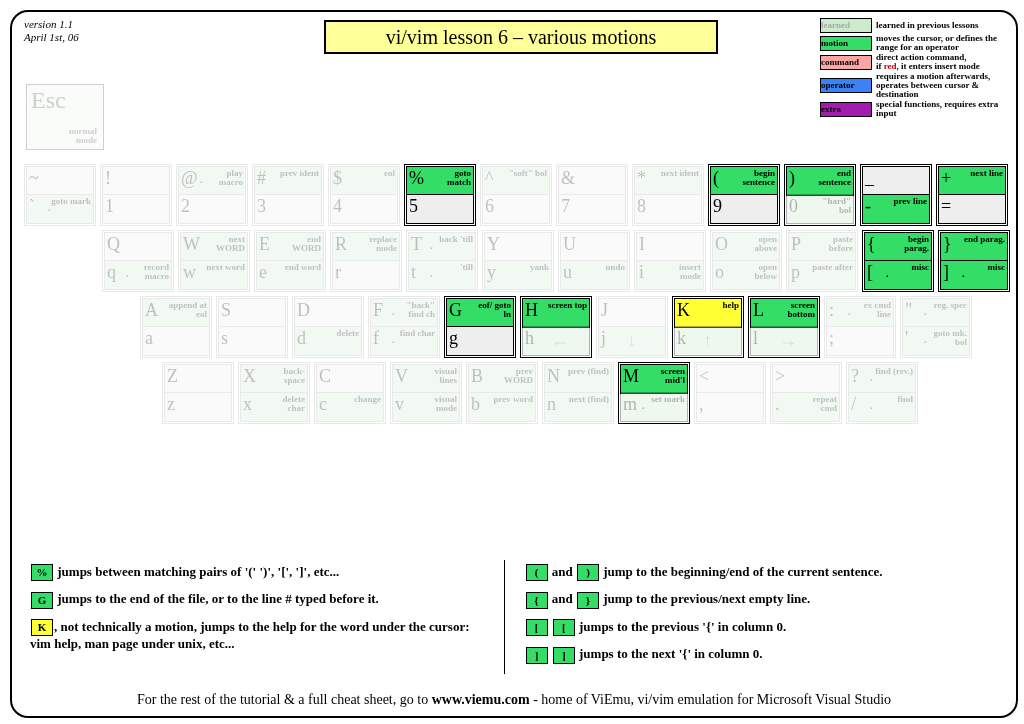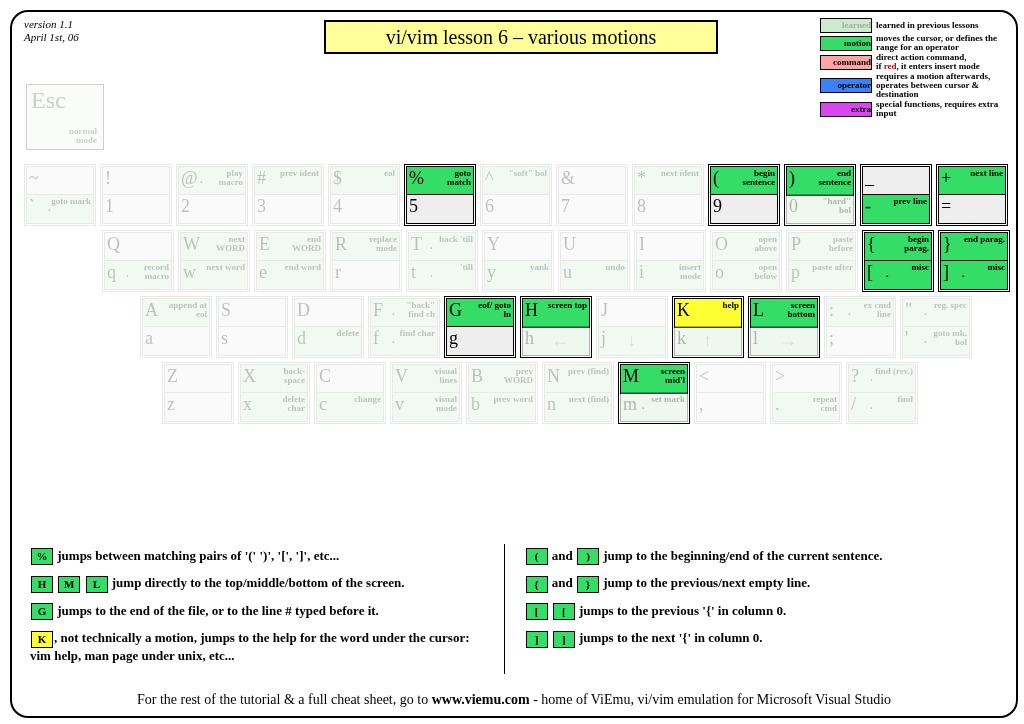--- a/index.html
+++ b/index.html
@@ -1,27 +1,27 @@
 <!DOCTYPE html>
 <html><head>
 <meta charset="utf-8">
 <style>
   html, body { margin: 0; padding: 0; width: 1024px; height: 724px; font-family: Georgia, 'Times New Roman', serif; background: #fff; color: #000; }
   .page { position: relative; width: 1004px; height: 704px; margin: 10px; border: 2px solid #000; border-radius: 18px; background: #fff; }
   .version { position: absolute; top: 6px; left: 12px; font-style: italic; font-size: 11px; line-height: 1.2; }
   .title { position: absolute; top: 8px; left: 312px; width: 390px; height: 30px; border: 2px solid #000; background: #ffff99; text-align: center; font-size: 20px; line-height: 30px; }
   .legend { position: absolute; top: 6px; right: 10px; font-size: 9px; }
   .legend-row { display: flex; align-items: center; margin-bottom: 1px; }
-  .legend-box { width: 50px; height: 13px; border: 1px solid #000; text-align: right; font-size: 9px; line-height: 13px; font-weight: bold; margin-right: 4px; flex-shrink: 0; margin-left: 44px; }
+  .legend-box { width: 50px; height: 13px; border: 1px solid #000; text-align: left; font-size: 9px; line-height: 13px; font-weight: bold; margin-right: 4px; flex-shrink: 0; margin-left: 44px; }
   .legend-text { width: 130px; line-height: 1.0; font-weight: bold; }
   .lg-learned { background: #ccebcc; color: #aaa; }
   .lg-motion  { background: #33dd66; }
   .lg-command { background: #fca5a5; }
   .lg-operator{ background: #3b82f6; }
-  .lg-extra   { background: #d946ef; }
+  .lg-extra   { background: #a21caf; }
   .red { color: #c00; }
 
   .esc { position: absolute; top: 72px; left: 14px; width: 76px; height: 64px; border: 1px solid #888; background: #f2f8f2; opacity: 0.4; }
   .esc .big { font-size: 24px; color: #888; position: absolute; top: 2px; left: 4px; font-family: 'Times New Roman', serif; }
   .esc .lbl { position: absolute; bottom: 4px; right: 6px; font-size: 9px; font-weight: bold; color: #888; text-align: right; line-height: 1; }
 
   .kb { position: absolute; }
   .row { position: absolute; display: flex; }
   .key { width: 70px; height: 60px; border: 1px solid #aaa; background: #fff; margin-right: 4px; position: relative; }
   .half { height: 28px; border: 1px solid #888; position: absolute; left: 1px; right: 1px; overflow: hidden; }
@@ -540,21 +540,20 @@
             <span class="lbl">find</span>
             <span class="dot">·</span>
           </div>
         </div>
       </div>
   </div>
 
   <div class="explain">
     <div class="col">
       <p><span class="kbox m">%</span><span> jumps between matching pairs of '(' ')', '[', ']',  etc...</span></p>
-      <p><span class="kbox m">H</span> <span class="kbox m">M</span> <span class="kbox m">L</span><span> jump directly to the top/middle/bottom of the screen.</span></p>
       <p><span class="kbox m">G</span><span> jumps to the end of the file, or to the line # typed before it.</span></p>
       <p><span class="kbox y">K</span><span>, not technically a motion, jumps to the help for the word under the cursor: vim help, man page under unix, etc...</span></p>
     </div>
     <div class="col right">
       <p><span class="kbox m">(</span><span> and </span><span class="kbox m">)</span><span> jump to the beginning/end of the current sentence.</span></p>
       <p><span class="kbox m">{</span><span> and </span><span class="kbox m">}</span><span> jump to the previous/next empty line.</span></p>
       <p><span class="kbox m">[</span> <span class="kbox m">[</span><span> jumps to the previous '{' in column 0.</span></p>
       <p><span class="kbox m">]</span> <span class="kbox m">]</span><span> jumps to the next '{' in column 0.</span></p>
     </div>
   </div>

